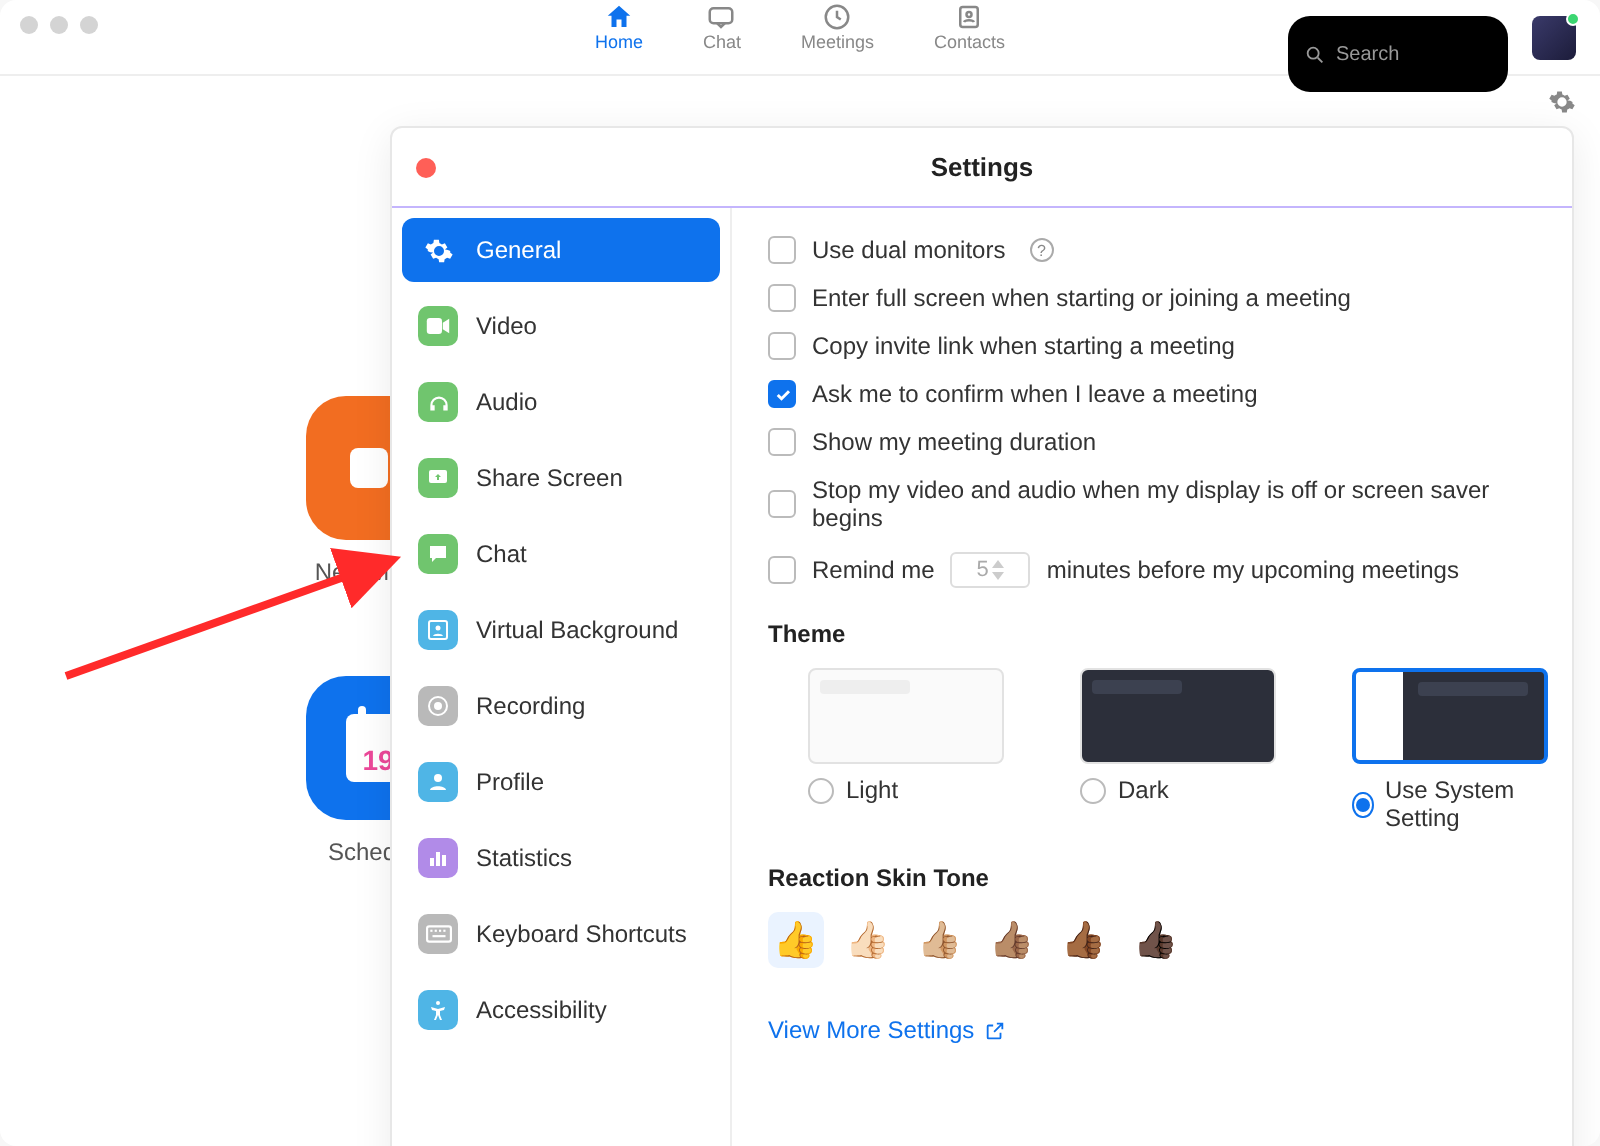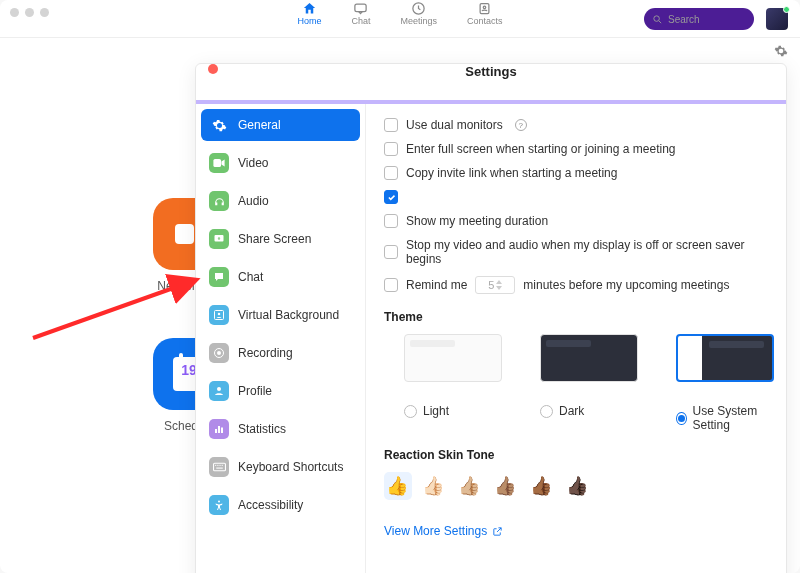--- a/index.html
+++ b/index.html
@@ -5,54 +5,54 @@
   * { box-sizing: border-box; margin: 0; padding: 0; font-family: -apple-system, BlinkMacSystemFont, "Segoe UI", Helvetica, Arial, sans-serif; }
   body { width: 800px; height: 573px; background: #f7f7f7; overflow: hidden; position: relative; }
   .mac-window { width: 800px; height: 573px; background: #ffffff; border-radius: 8px; position: relative; overflow: hidden; }
   .traffic-lights { position: absolute; top: 8px; left: 10px; display: flex; gap: 6px; }
   .traffic-lights span { width: 9px; height: 9px; border-radius: 50%; background: #d4d4d4; }
   .topbar { height: 38px; display: flex; justify-content: center; position: relative; border-bottom: 1px solid #eee; }
   .topnav { display: flex; gap: 30px; }
   .topnav-item { display: flex; flex-direction: column; align-items: center; font-size: 9px; color: #888; cursor: pointer; }
   .topnav-item.active { color: #0e72ed; }
   .topnav-item .nav-icon { width: 16px; height: 16px; display:flex; align-items:center; justify-content:center; }
-  .search-box { position: absolute; right: 46px; top: 8px; width: 110px; height: 22px; background: #4c1d95; border-radius: 11px; display:flex; align-items:center; padding:0 8px; gap:5px; color:#999; font-size:10px; }
+  .search-box { position: absolute; right: 46px; top: 8px; width: 110px; height: 38px; background: #000000; border-radius: 11px; display:flex; align-items:center; padding:0 8px; gap:5px; color:#999; font-size:10px; }
   .avatar { position: absolute; right: 12px; top: 8px; width: 22px; height: 22px; border-radius: 4px; background: linear-gradient(135deg,#3a3a6a,#1c1c3a); }
   .avatar .dot { position:absolute; top:-2px; right:-2px; width:7px; height:7px; background:#3bd671; border-radius:50%; border:1px solid #fff;}
   .gear-top { position:absolute; right:12px; top:44px; color:#888; font-size:13px; }
   .main-area { position: relative; width:100%; height: calc(100% - 38px); }
   .big-tile { position:absolute; width:72px; height:72px; border-radius:20px; display:flex; align-items:center; justify-content:center; color:#fff; }
   .tile-orange { background:#f26d21; left:153px; top:160px; }
   .tile-blue { background:#0e72ed; left:153px; top:300px; }
   .tile-label { position:absolute; font-size:12px; color:#555; width:100px; text-align:center; }
   .label-newmeeting { left:139px; top:241px; }
   .label-schedule { left:139px; top:381px; }
-  .cal-icon { width:32px; height:34px; background:#fff; border-radius:4px; position:relative; display:flex; align-items:flex-end; justify-content:center; color:#8b5cf6; font-weight:600; font-size:14px; padding-bottom:13px;}
+  .cal-icon { width:32px; height:34px; background:#fff; border-radius:4px; position:relative; display:flex; align-items:flex-end; justify-content:center; color:#ec4899; font-weight:600; font-size:14px; padding-bottom:3px;}
   .cal-icon::before, .cal-icon::after { content:''; position:absolute; top:-4px; width:4px; height:8px; background:#fff; border-radius:2px;}
   .cal-icon::before { left:6px;} .cal-icon::after { right:6px;}
   .arrow { position:absolute; left:28px; top:235px; width:175px; height:70px; pointer-events:none; z-index:50;}
   .settings-modal { position:absolute; left:195px; top:25px; width:592px; height:528px; background:#fff; border:1px solid #e7e7e7; border-radius:6px; box-shadow:0 4px 20px rgba(0,0,0,0.08); display:flex; flex-direction:column; }
-  .modal-header { height:40px; position:relative; display:flex; justify-content:center; border-bottom:4px solid #c4b5fd;}
+  .modal-header { height:40px; position:relative; display:flex; align-items:center; justify-content:center; border-bottom:1px solid #c4b5fd;}
   .modal-close-dot { position:absolute; left:12px; width:10px; height:10px; background:#ff5f57; border-radius:50%; }
   .modal-title { font-size:13px; font-weight:600; color:#222; }
   .modal-body { flex:1; display:flex; overflow:hidden;}
   .sidebar { width:170px; border-right:1px solid #eee; padding:5px; }
   .side-item { display:flex; align-items:center; gap:9px; padding:6px 8px; border-radius:6px; cursor:pointer; margin-bottom:6px;}
   .side-item.active { background:#0e72ed; color:#fff; }
   .side-item:not(.active) { color:#333; }
   .side-icon { width:20px; height:20px; border-radius:5px; display:flex; align-items:center; justify-content:center; color:#fff; flex-shrink:0;}
   .side-label { font-size:12px; }
   .content { flex:1; padding:14px 18px; overflow:auto; font-size:12px; color:#333;}
   .check-row { display:flex; align-items:center; gap:8px; margin-bottom:10px; }
   .chk { width:14px; height:14px; border:1.5px solid #bbb; border-radius:3px; display:flex; align-items:center; justify-content:center; flex-shrink:0;}
   .chk.checked { background:#0e72ed; border-color:#0e72ed; color:#fff; }
   .remind-input { width:40px; height:18px; border:1px solid #ddd; border-radius:3px; text-align:center; font-size:11px; color:#aaa; display:inline-flex; align-items:center; justify-content:center; gap:2px;}
   .section-h { font-size:12px; font-weight:600; margin:16px 0 10px; color:#222;}
   .theme-row { display:flex; gap:18px; }
-  .theme-opt { display:flex; flex-direction:column; align-items:flex-start; gap:22px;padding-left:20px; }
+  .theme-opt { display:flex; flex-direction:column; align-items:flex-start; gap:6px;padding-left:20px; }
   .theme-thumb { width:98px; height:48px; border:1px solid #e2e2e2; border-radius:4px; position:relative; overflow:hidden; }
   .theme-thumb.selected { border:2px solid #0e72ed; }
   .tl-light { background:#fafafa; }
   .tl-light::after{content:'';position:absolute;top:5px;left:5px;width:45px;height:7px;background:#eee;border-radius:2px;}
   .tl-dark { background:#2c2f3a; }
   .tl-dark::after{content:'';position:absolute;top:5px;left:5px;width:45px;height:7px;background:#3c4150;border-radius:2px;}
   .tl-sys { background:linear-gradient(90deg,#fff 25%, #2c2f3a 25%); }
   .tl-sys::after{content:'';position:absolute;top:5px;right:8px;width:55px;height:7px;background:#3c4150;border-radius:2px;}
   .radio-row { display:flex; align-items:center; gap:6px; font-size:12px;}
   .radio { width:13px; height:13px; border:1.5px solid #bbb; border-radius:50%; display:flex; align-items:center; justify-content:center;}
@@ -271,20 +271,21 @@
           <div class="check-row">
             <span class="chk"></span>
             <span>Copy invite link when starting a meeting</span>
           </div>
           <div class="check-row">
             <span class="chk checked">
                 <svg width="9" height="9" viewBox="0 0 24 24" fill="none" stroke="#fff" stroke-width="4">
                   <path d="M5 12l5 5L20 7"></path>
                 </svg>
               </span>
+            <span>Ask me to confirm when I leave a meeting</span>
           </div>
           <div class="check-row">
             <span class="chk"></span>
             <span>Show my meeting duration</span>
           </div>
           <div class="check-row">
             <span class="chk"></span>
             <span>Stop my video and audio when my display is off or screen saver begins</span>
           </div>
           <div class="check-row">

